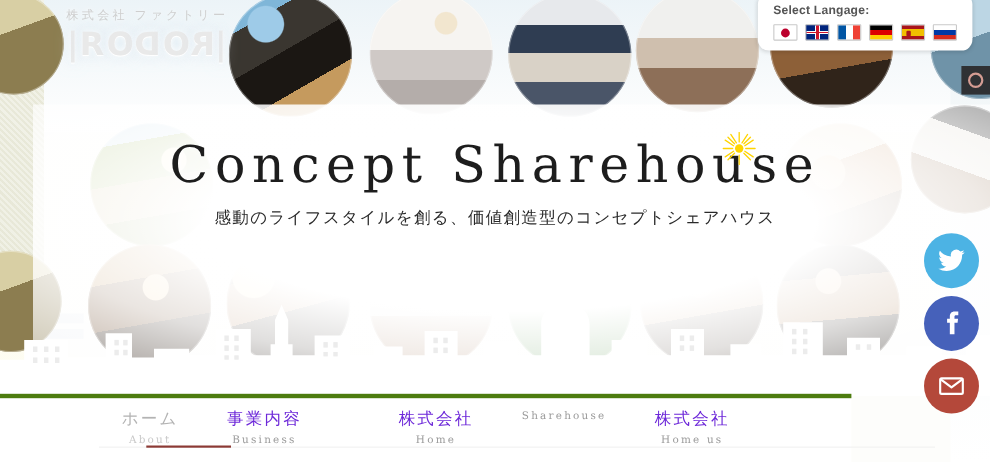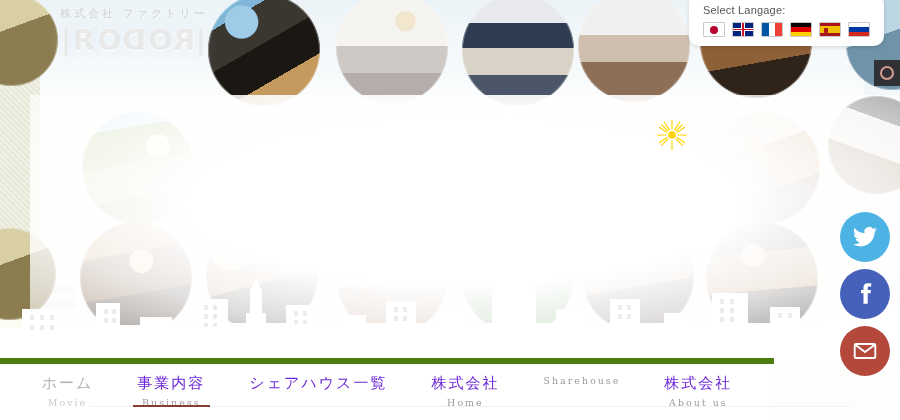--- a/index.html
+++ b/index.html
@@ -125,21 +125,21 @@
   .logo-mark .flip { display:inline-block; transform: scaleX(-1); }
   .logo-mark .bar { display:inline-block; }
 
   
   .lang-box {
     position:absolute; right:16px; top:-6px;
     background:#fff; border-radius:10px;
     padding:10px 14px 9px;
     box-shadow: 0 1px 4px rgba(0,0,0,.14);
   }
-  .lang-label { font-size:11px; color:#555; margin-bottom:6px; letter-spacing:.2px; }
+  .lang-label { font-size:11px; color:#555; margin-bottom:6px; letter-spacing:.2px;font-weight:bold; }
   .flags { display:flex; gap:7px; }
   .flag {
     width:22px; height:15px; border:1px solid #c9c9c9; border-radius:1px;
     background:#fff; position:relative; overflow:hidden; cursor:pointer;
   }
   .flag-jp::after{ content:""; position:absolute; left:50%; top:50%; width:8px; height:8px; background:#bc002d; border-radius:50%; transform:translate(-50%,-50%); }
   .flag-gb{ background:#00247d; }
   .flag-gb::before{ content:""; position:absolute; inset:0;
     background:
       linear-gradient(to bottom, transparent 40%, #fff 40% 60%, transparent 60%),
@@ -169,21 +169,21 @@
   .edge-tile {
     position:absolute; right:0; top:60px; width:26px; height:26px;
     background:#2f3134; display:flex; align-items:center; justify-content:center;
   }
   .edge-tile i { display:block; width:14px; height:14px; border:2px solid #d49c93; border-radius:50%; }
 
   
   .nav {
     position:absolute; left:0; bottom:0; width:774px; height:62px;
     background:#ffffff;
-    border-top:6px solid #4d7c0f;
+    border-top:4px solid #4d7c0f;
   }
   .nav-inner {
     display:flex; justify-content:center; align-items:flex-start;
     gap:0; padding-top:8px;
   }
   .nav-item {
     text-align:center; padding:0 22px; cursor:pointer; position:relative;
   }
   .nav-ja { font-size:15px; letter-spacing:2px; color:#6d28d9; line-height:1.45; }
   .nav-en { font-family:"DejaVu Serif", serif; font-size:9.5px; letter-spacing:2px; color:#9b9b9b; margin-top:3px; }
@@ -276,20 +276,24 @@
         <rect x="730" y="34" width="4" height="5"></rect>
       <rect x="720" y="43" width="4" height="5"></rect>
         <rect x="730" y="43" width="4" height="5"></rect>
       <rect x="720" y="52" width="4" height="5"></rect>
         <rect x="730" y="52" width="4" height="5"></rect>
       <rect x="778" y="48" width="4" height="5"></rect>
         <rect x="788" y="48" width="4" height="5"></rect>
     </g>
   </svg>
 
+  <div class="hero">
+    <div class="hero-title">Concept Sharehouse</div>
+    <div class="hero-sub">感動のライフスタイルを創る、価値創造型のコンセプトシェアハウス</div>
+  </div>
   <svg class="sunburst" viewBox="0 0 40 40">
     <g stroke="#ffd400" stroke-width="1.4" stroke-linecap="round">
       <line x1="20" y1="3" x2="20" y2="13"></line>
         <line x1="20" y1="27" x2="20" y2="37"></line>
       <line x1="3" y1="20" x2="13" y2="20"></line>
         <line x1="27" y1="20" x2="37" y2="20"></line>
       <line x1="8" y1="8" x2="15" y2="15"></line>
         <line x1="25" y1="25" x2="32" y2="32"></line>
       <line x1="32" y1="8" x2="25" y2="15"></line>
         <line x1="15" y1="25" x2="8" y2="32"></line>
@@ -342,38 +346,37 @@
         <rect x="2.5" y="5.5" width="19" height="13" rx="1.2" fill="none" stroke="#fff" stroke-width="1.8"></rect>
         <path d="M3 6.3 12 13l9-6.7" fill="none" stroke="#fff" stroke-width="1.8" stroke-linejoin="round"></path>
       </svg>
     </div>
   </div>
 
   <nav class="nav">
     <div class="nav-inner">
       <div class="nav-item active">
         <div class="nav-ja">ホーム</div>
-        <div class="nav-en">Movie</div>
+        <div class="nav-en">About</div>
       </div>
       <div class="nav-item">
         <div class="nav-ja">事業内容</div>
         <div class="nav-en">Business</div>
       </div>
       <div class="nav-item">
-        <div class="nav-ja">シェアハウス一覧</div>
       </div>
       <div class="nav-item">
         <div class="nav-ja">株式会社</div>
         <div class="nav-en">Home</div>
       </div>
       <div class="nav-item">
         <div class="nav-en">Sharehouse</div>
       </div>
       <div class="nav-item">
         <div class="nav-ja">株式会社</div>
-        <div class="nav-en">About us</div>
+        <div class="nav-en">Home us</div>
       </div>
     </div>
     <div class="nav-hairline"></div>
     <div class="nav-underline"></div>
   </nav>
 
 </div>
 
 </body></html>

